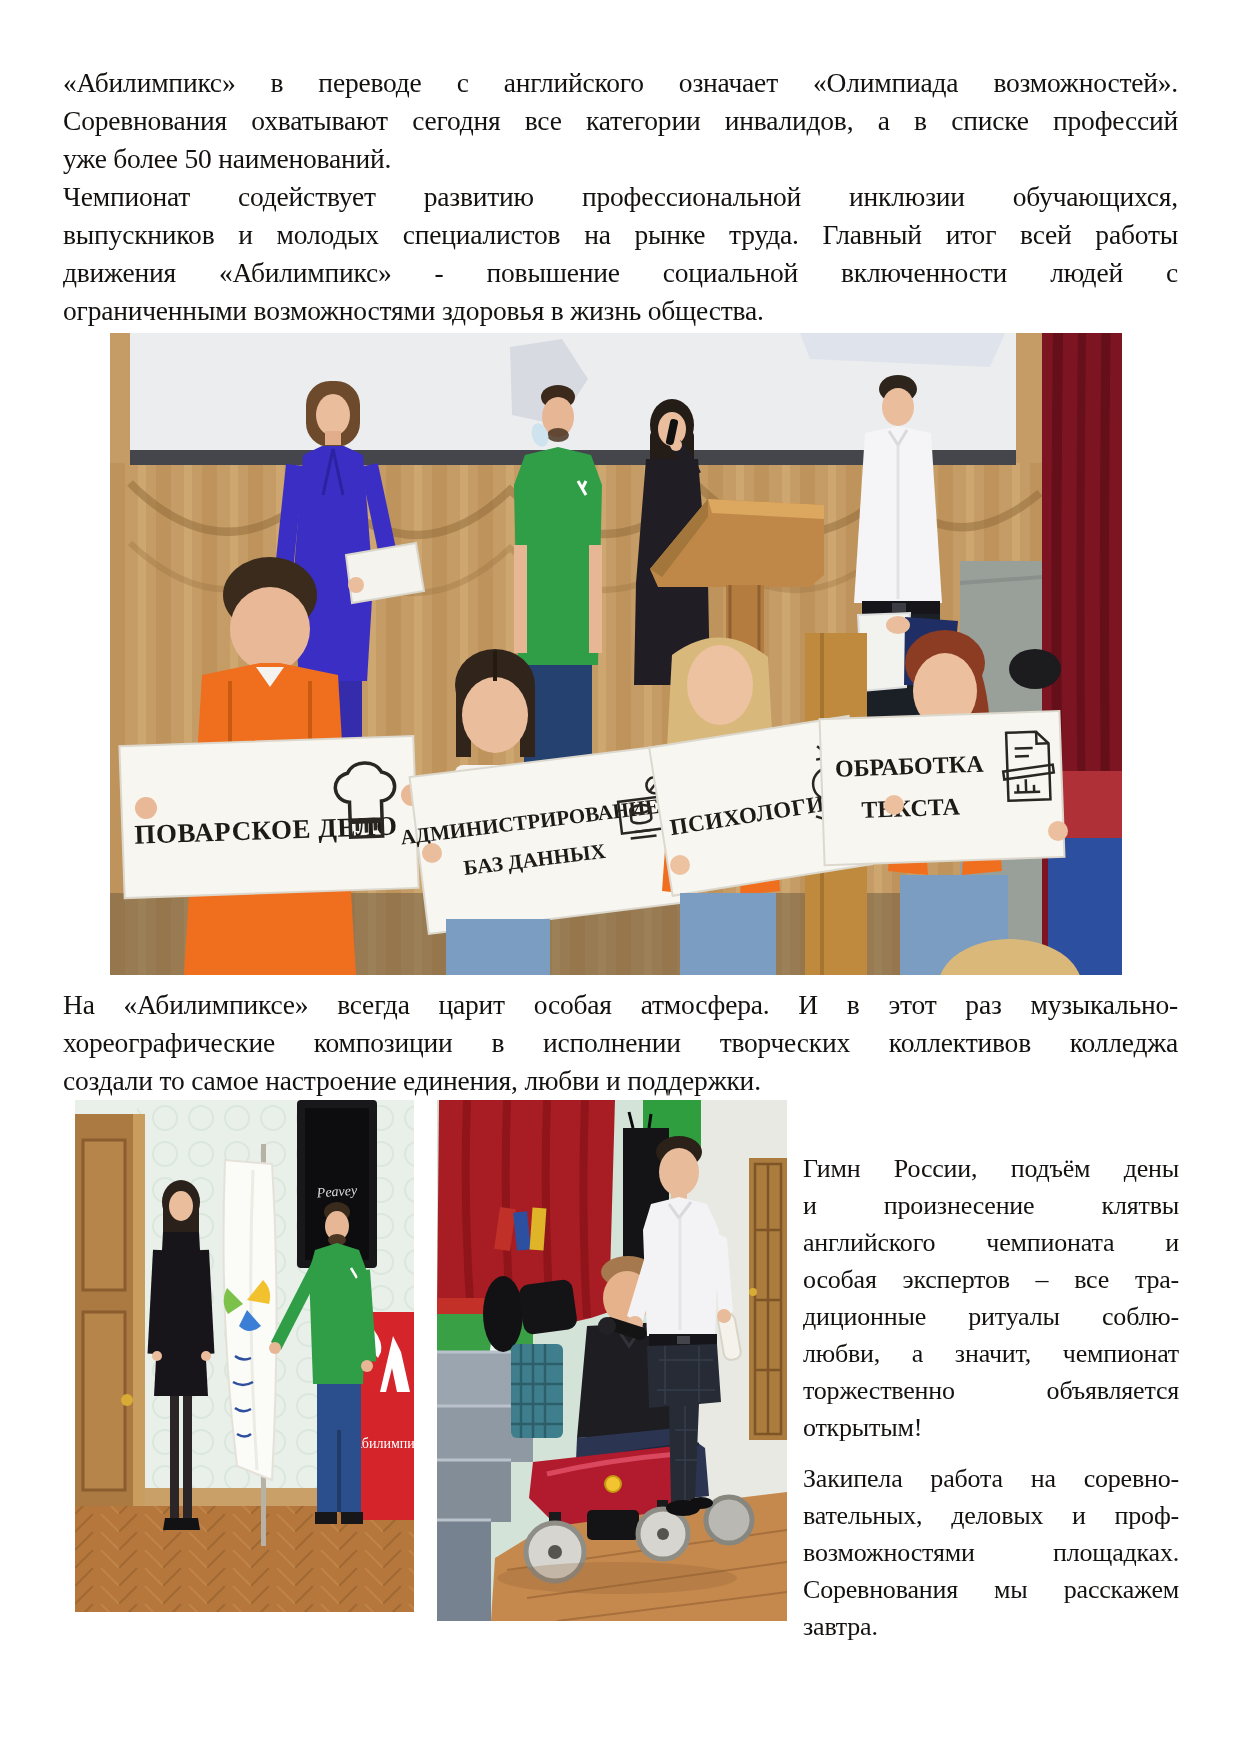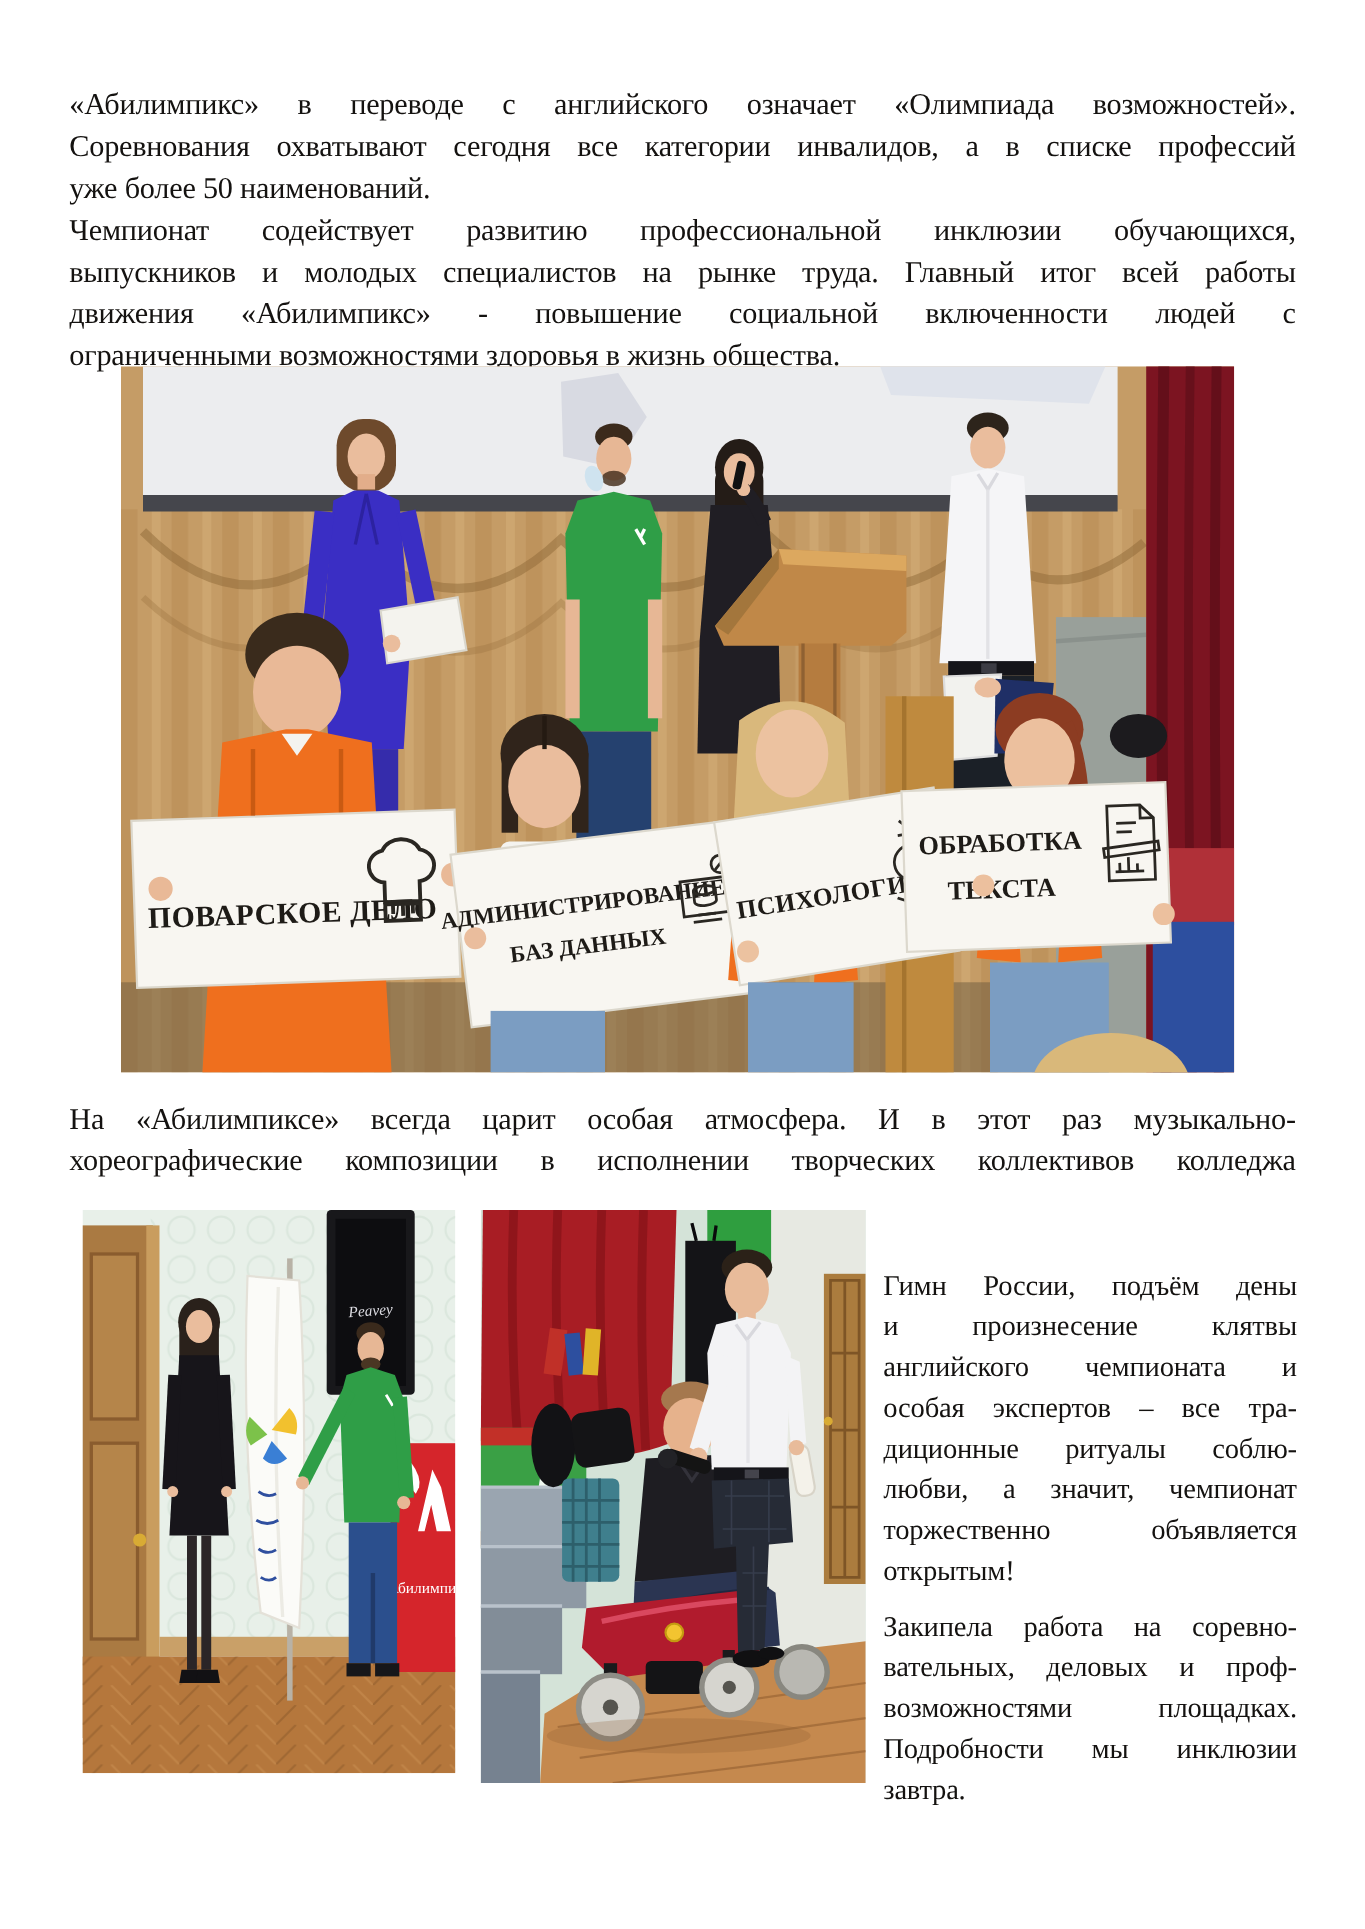--- a/index.html
+++ b/index.html
@@ -1,18 +1,18 @@
 <!DOCTYPE html>
 <html><head>
 <meta charset="utf-8">
 <style>
   html,body{margin:0;padding:0;background:#ffffff;}
   .page{position:relative;width:1241px;height:1754px;background:#fff;overflow:hidden;
         font-family:"Liberation Serif","DejaVu Serif",serif;color:#141210;}
-  .para{position:absolute;left:63px;width:1115px;margin-top:12px;}
+  .para{position:absolute;left:63px;width:1115px;}
   .ln{height:38px;line-height:38px;font-size:27.5px;letter-spacing:-0.2px;
       text-align:justify;text-align-last:justify;overflow:hidden;white-space:nowrap;}
   .ln.last{text-align-last:left;}
   #p1{top:64px;} #p2{top:178px;} #p3{top:986px;}
   .rcol{position:absolute;left:803px;top:1150px;width:376px;}
   .rcol .ln{height:37px;line-height:37px;font-size:26px;letter-spacing:-0.2px;}
   .rcol .pgap{height:14px;}
   figure{position:absolute;margin:0;padding:0;}
   #photo1{left:110px;top:333px;width:1012px;height:642px;}
   #photo2{left:75px;top:1100px;width:339px;height:512px;}
@@ -226,20 +226,21 @@
     <rect x="336" y="586" width="104" height="56" fill="#7b9dc2"></rect>
     <rect x="570" y="560" width="96" height="82" fill="#7b9dc2"></rect>
     <rect x="790" y="542" width="108" height="100" fill="#7b9dc2"></rect>
     <ellipse cx="900" cy="654" rx="72" ry="48" fill="#d9b87a"></ellipse>
   </svg>
   </figure>
 
   <div class="para" id="p3">
     <div class="ln">На «Абилимпиксе» всегда царит особая атмосфера. И в этот раз музыкально-</div>
     <div class="ln">хореографические композиции в исполнении творческих коллективов колледжа</div>
+    <div class="ln last">создали то самое настроение единения, любви и поддержки.</div>
   </div>
 
   <figure id="photo2">
   <svg viewBox="0 0 339 512" preserveAspectRatio="none">
     <defs>
       <pattern id="p2t" width="36" height="36" patternUnits="userSpaceOnUse">
         <circle cx="18" cy="18" r="12" fill="none" stroke="#d5e3d8" stroke-width="2"></circle>
       </pattern>
       <pattern id="p2f" width="44" height="18" patternUnits="userSpaceOnUse">
         <path d="M0 18 L18 0" stroke="#8f5c2c" stroke-width="2"></path>
@@ -428,17 +429,17 @@
     <div class="ln">английского чемпионата и</div>
     <div class="ln">особая экспертов – все тра-</div>
     <div class="ln">диционные ритуалы соблю-</div>
     <div class="ln">любви, а значит, чемпионат</div>
     <div class="ln">торжественно объявляется</div>
     <div class="ln last">открытым!</div>
     <div class="pgap"></div>
     <div class="ln">Закипела работа на соревно-</div>
     <div class="ln">вательных, деловых и проф-</div>
     <div class="ln">возможностями площадках.</div>
-    <div class="ln">Подробности мы инклюзии</div>
+    <div class="ln">Соревнования мы расскажем</div>
     <div class="ln last">завтра.</div>
   </div>
 
 </div>
 
 </body></html>

